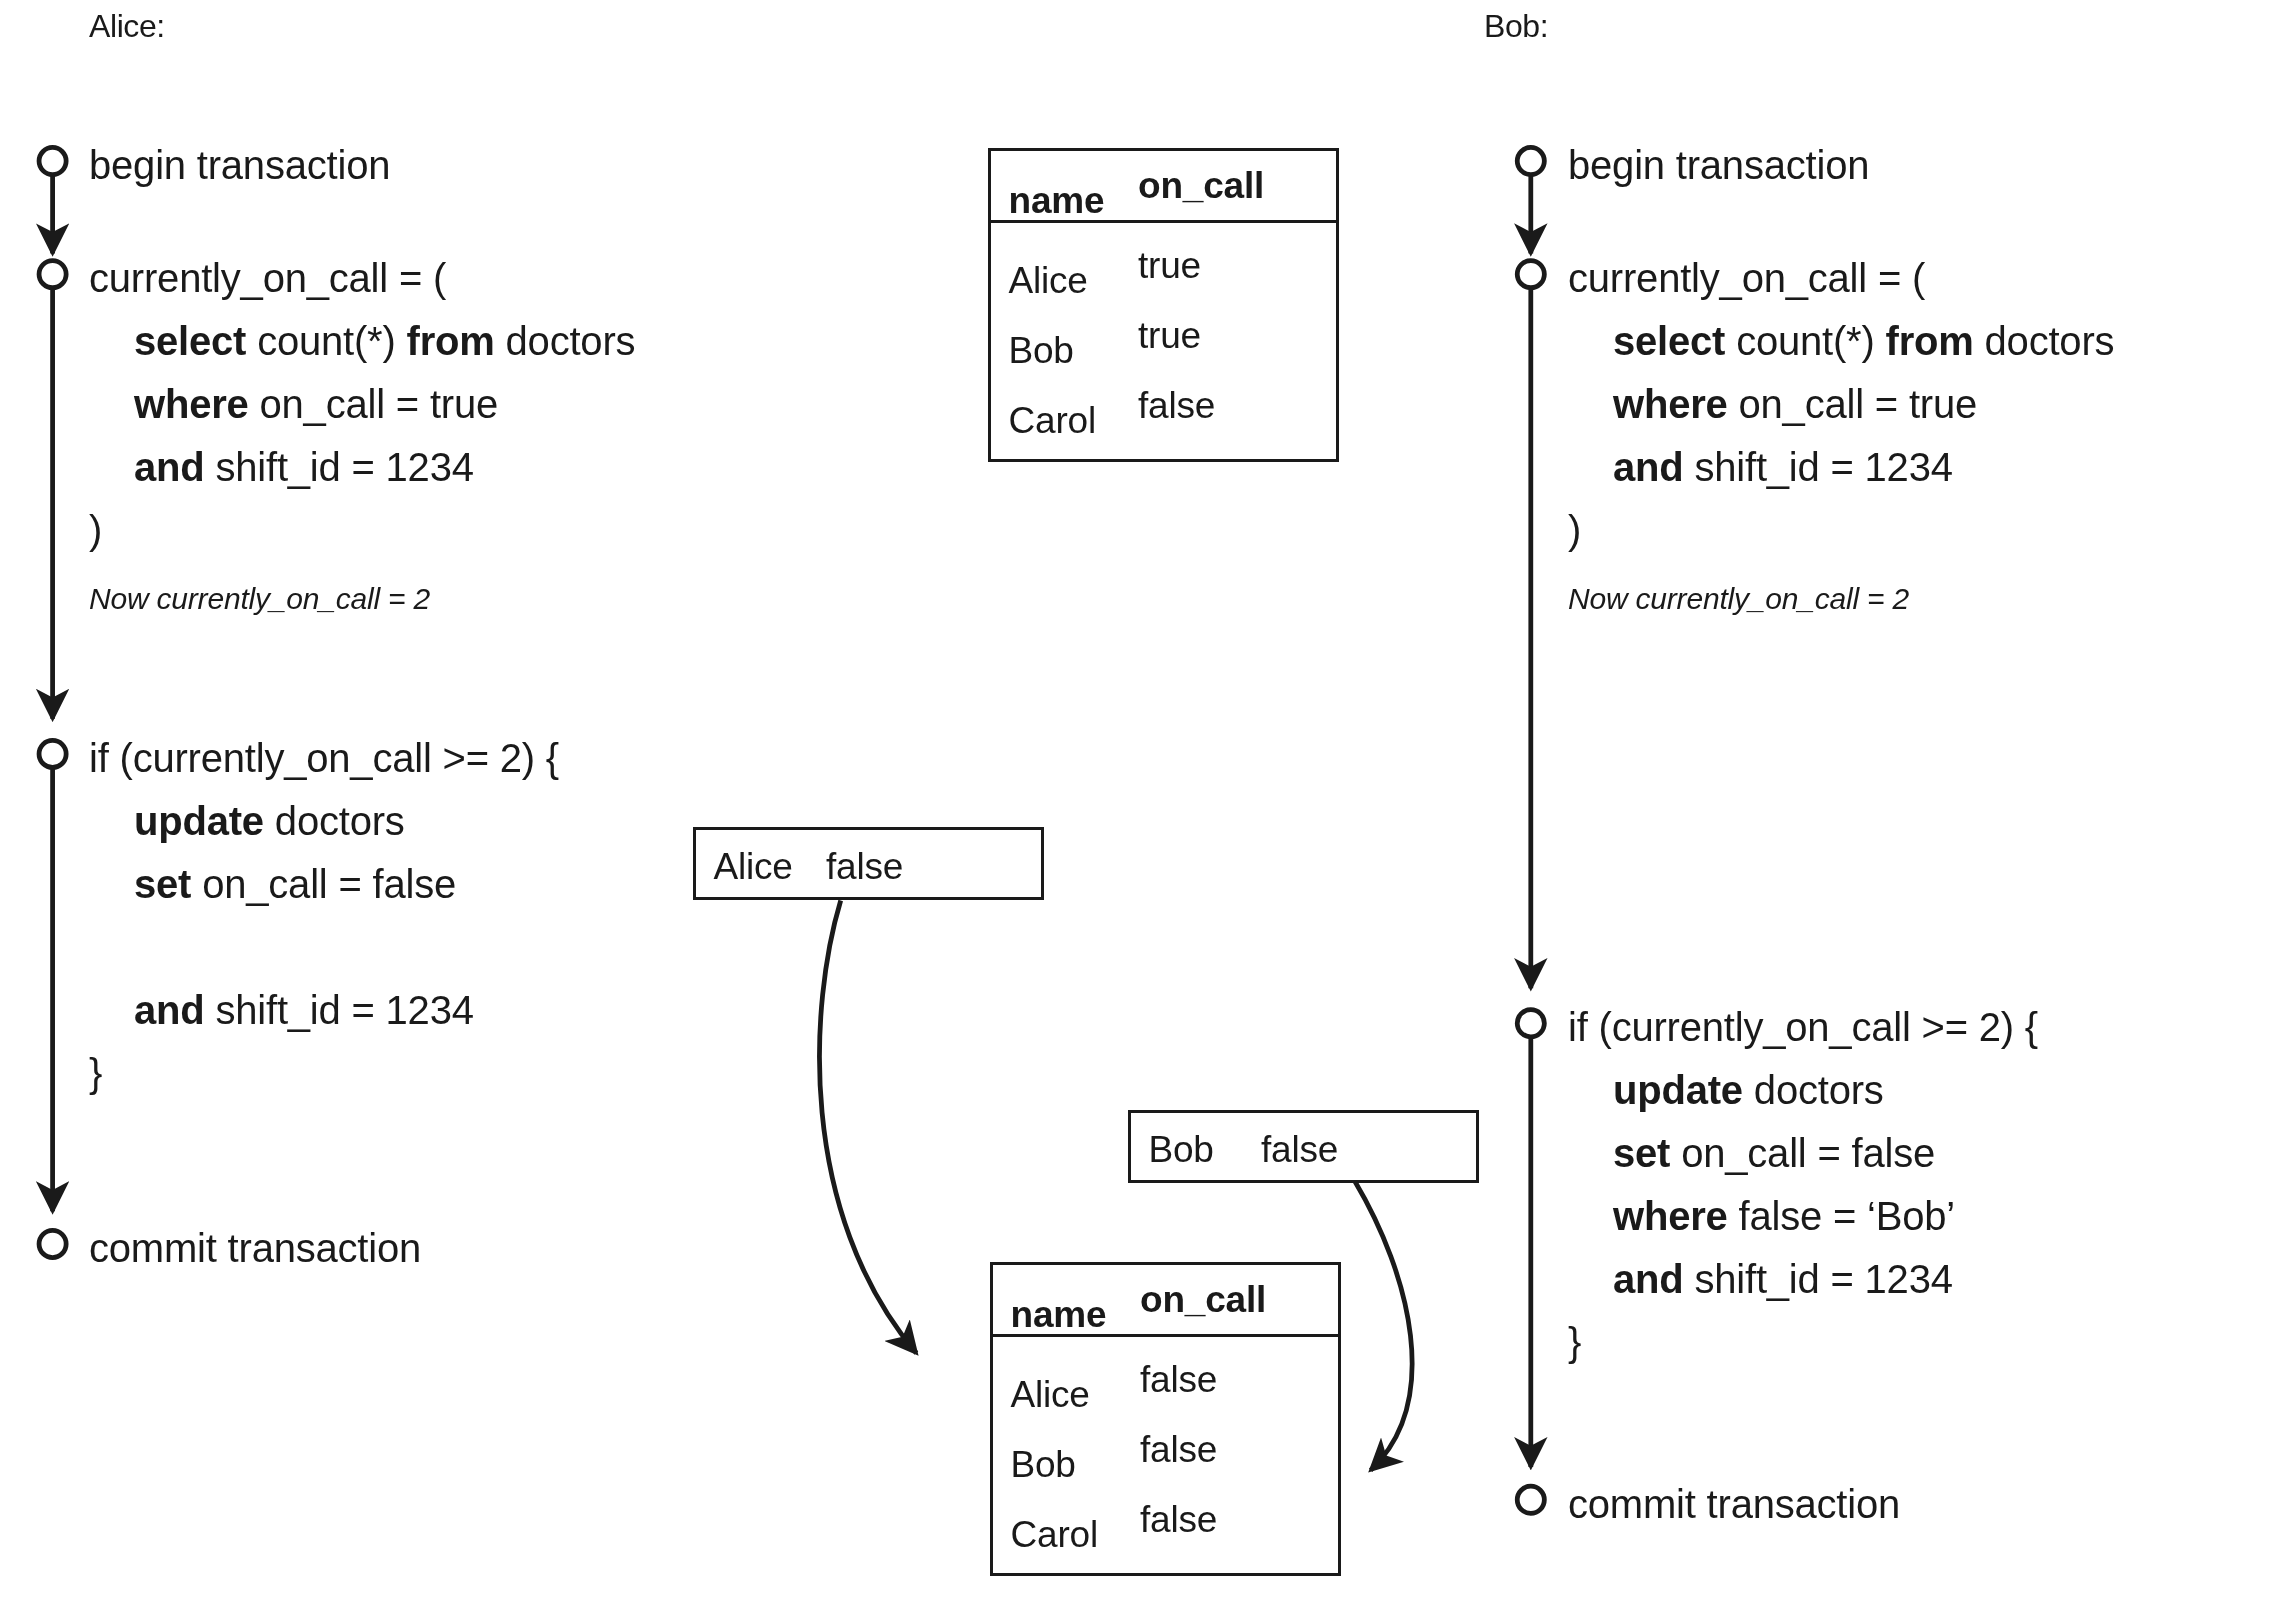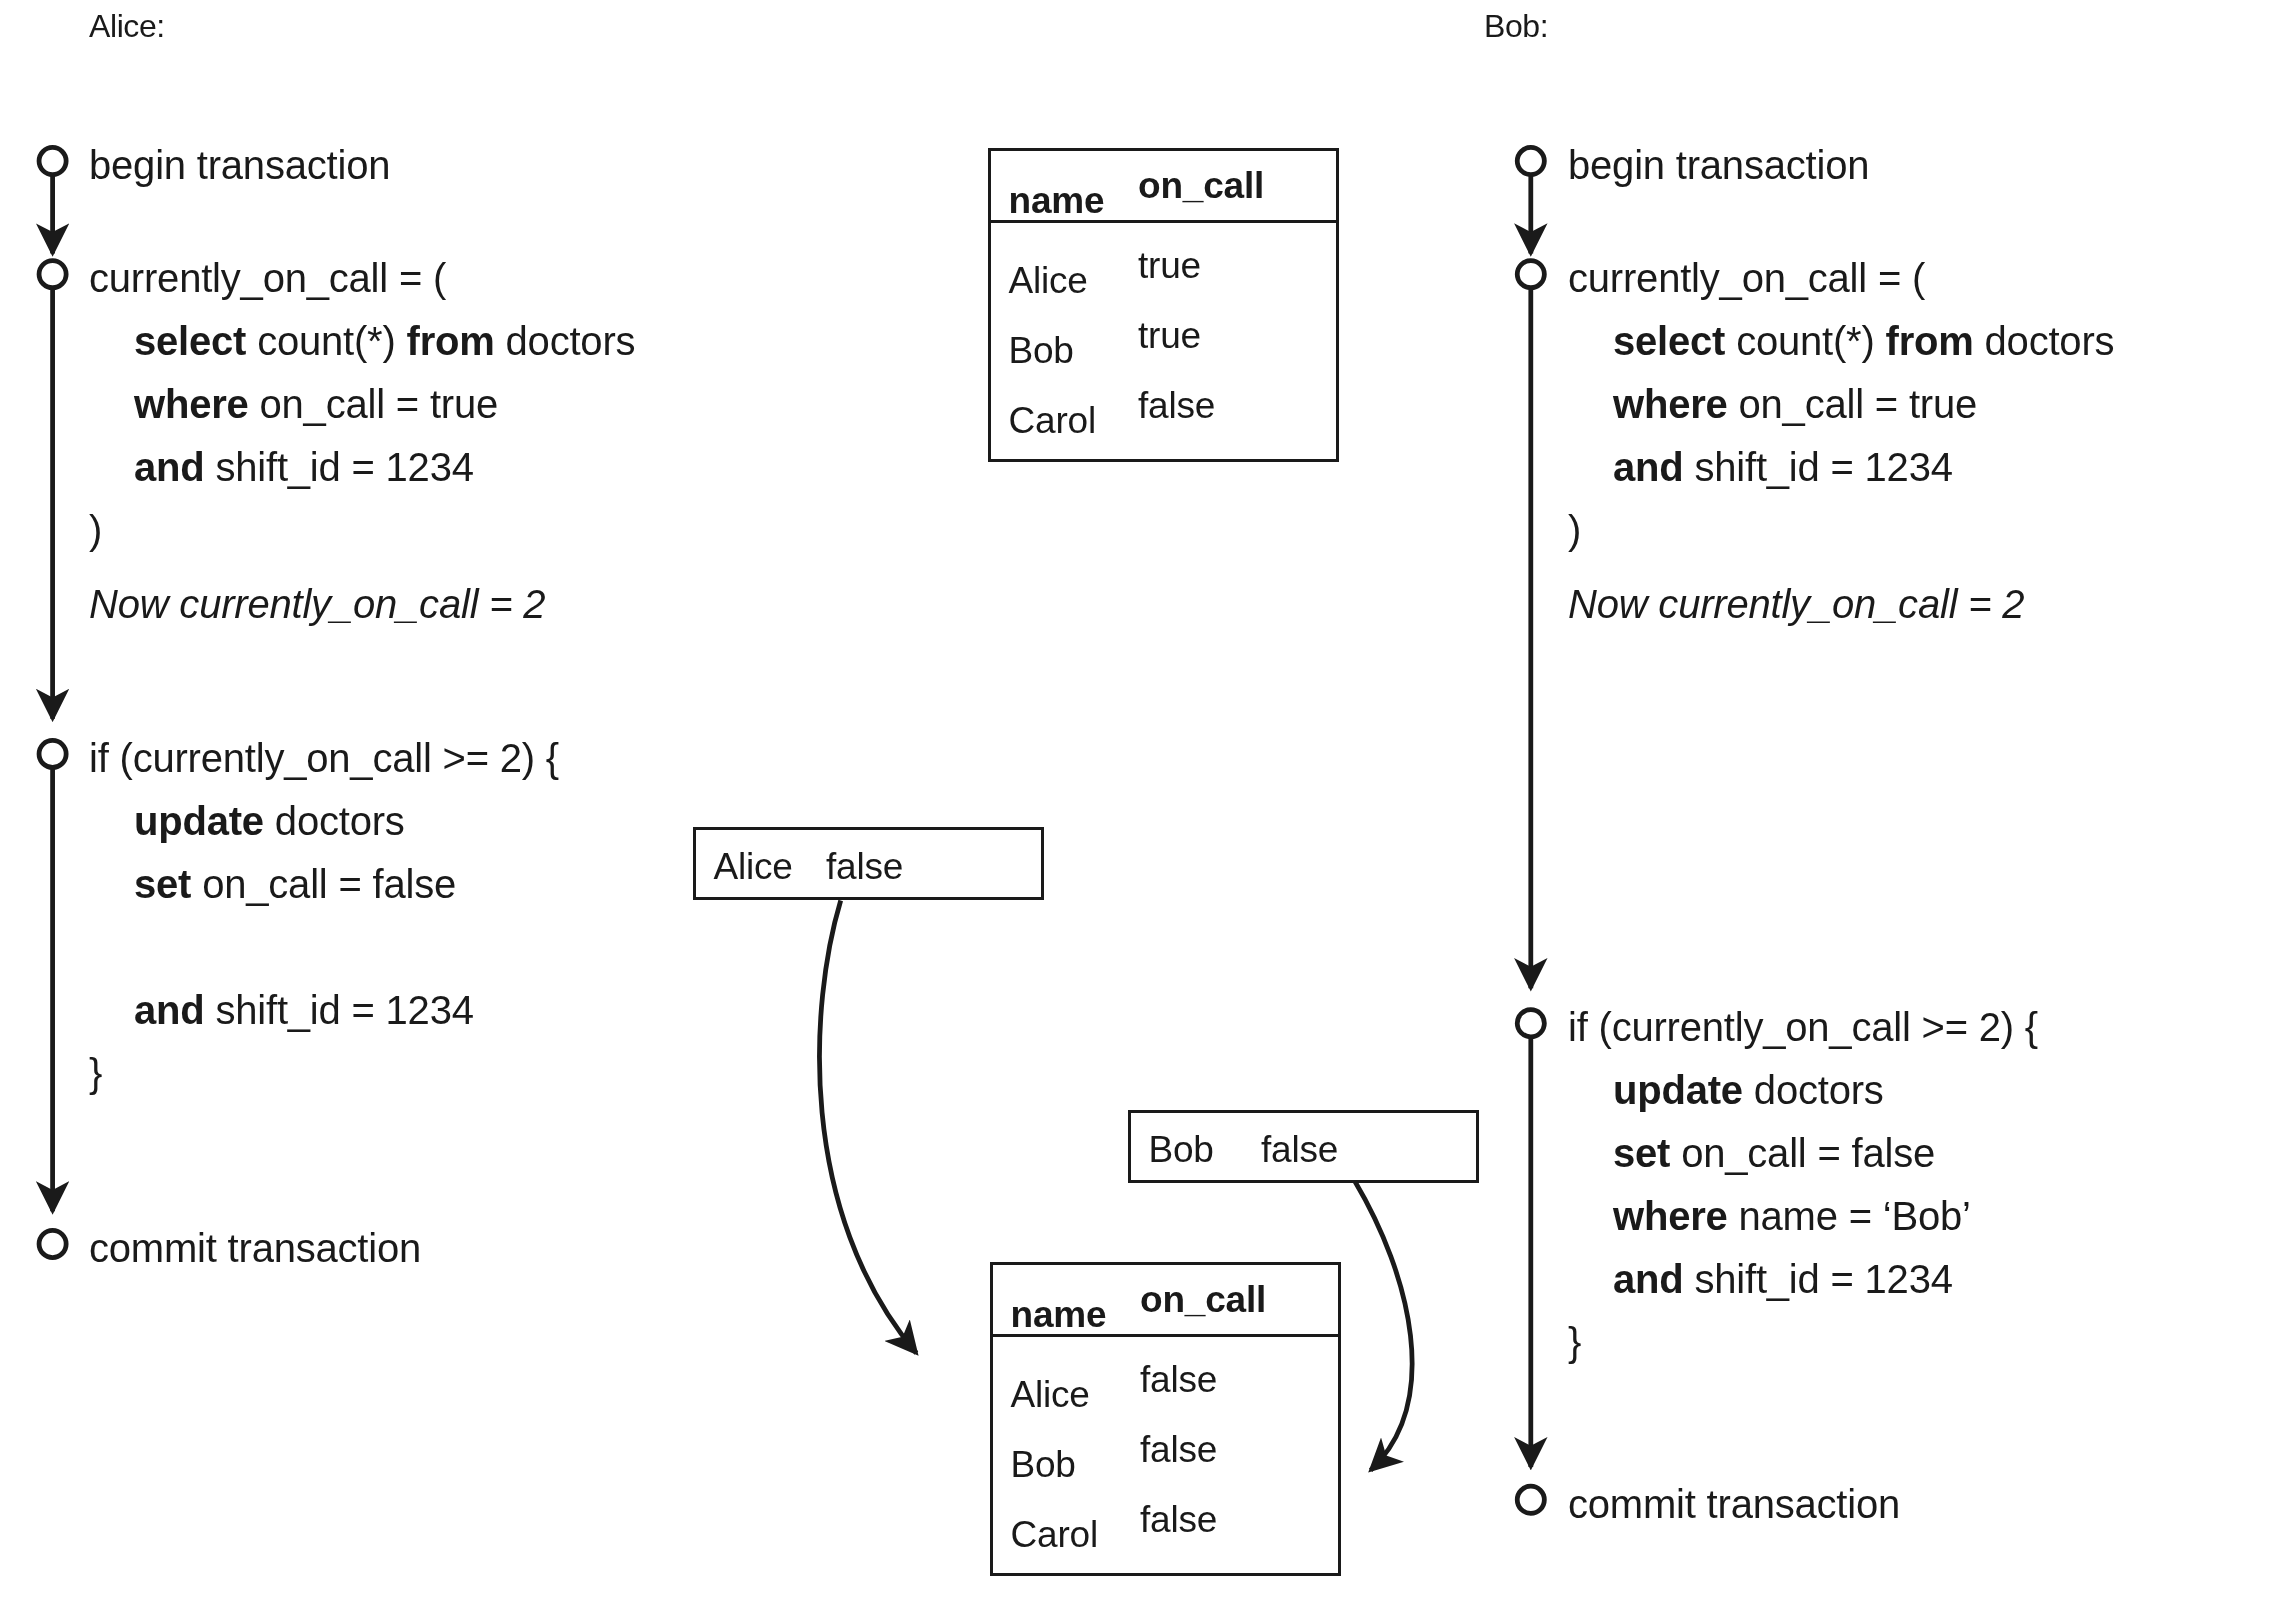--- a/index.html
+++ b/index.html
@@ -45,21 +45,21 @@
     font-size: 40px;
     line-height: 63px;
     white-space: nowrap;
     letter-spacing: -0.2px;
   }
   .stmt .kw { font-weight: 700; }
   .stmt .indent { display: inline-block; width: 45px; }
 
   .note {
     position: absolute;
-    font-size: 40px;
+    font-size: 30px;
     line-height: 1;
     font-style: italic;
     white-space: nowrap;
     letter-spacing: -0.2px;
   }
 
   
   .db-table {
     position: absolute;
     border: 3.2px solid #1a1a1a;
@@ -192,21 +192,21 @@
   <div class="stmt" style="left:1568px; top:499px;">)</div>
 
   <div class="note" style="left:1568px; top:584px;">Now currently_on_call = 2</div>
 
   <div class="stmt" style="left:1568px; top:996px;">if (currently_on_call &gt;= 2) {</div>
 
   <div class="stmt" style="left:1568px; top:1059px;"><span class="indent"></span><span class="kw">update</span> <span>doctors</span></div>
 
   <div class="stmt" style="left:1568px; top:1122px;"><span class="indent"></span><span class="kw">set</span> <span>on_call = false</span></div>
 
-  <div class="stmt" style="left:1568px; top:1185px;"><span class="indent"></span><span class="kw">where</span> <span>name = ‘Bob’</span></div>
+  <div class="stmt" style="left:1568px; top:1185px;"><span class="indent"></span><span class="kw">where</span> <span>false = ‘Bob’</span></div>
 
   <div class="stmt" style="left:1568px; top:1248px;"><span class="indent"></span><span class="kw">and</span> <span>shift_id = 1234</span></div>
 
   <div class="stmt" style="left:1568px; top:1311px;">}</div>
 
   <div class="stmt" style="left:1568px; top:1473px;">commit transaction</div>
 
   <div class="db-table" style="left:988px; top:148px; width:351px;">
     <div class="db-head">
       <span class="cell c0">name</span>

